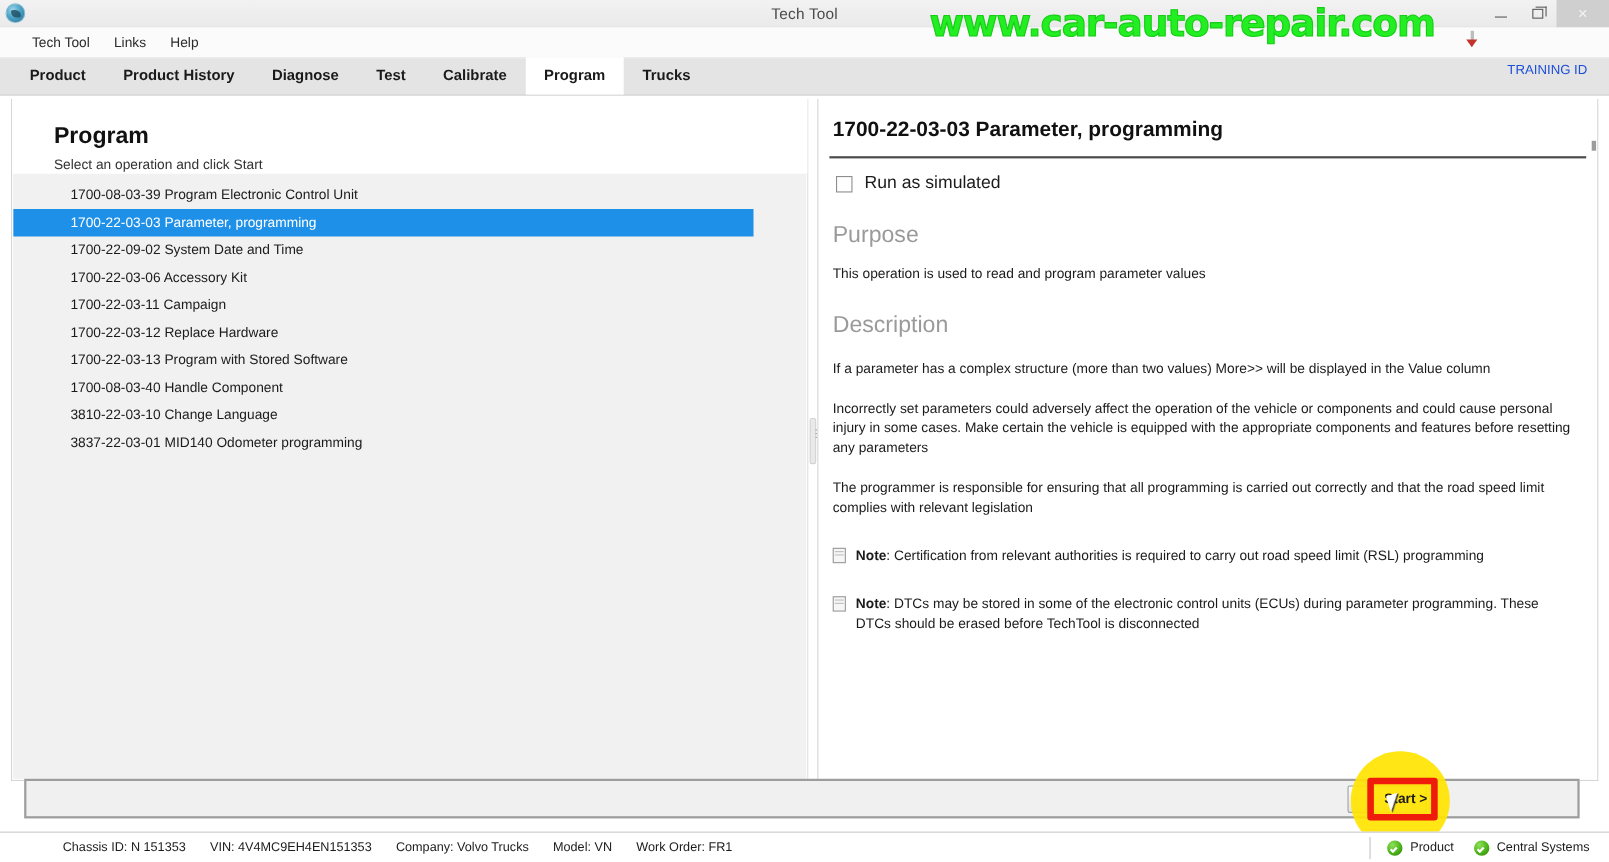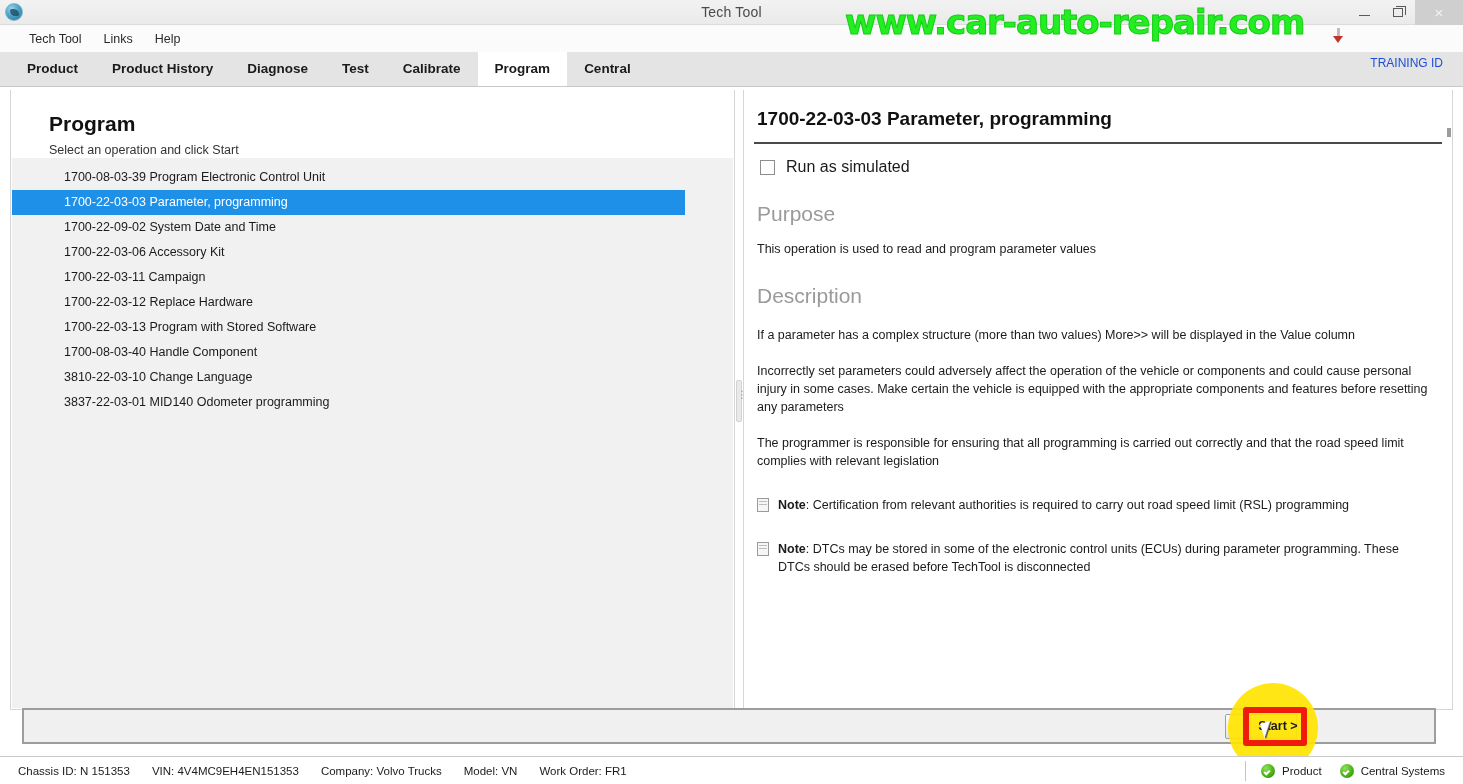--- a/index.html
+++ b/index.html
@@ -177,21 +177,21 @@
     transform: rotate(-18deg);
     filter: drop-shadow(1px 1px 0 #333);
   }
 
   
   .statusbar {
     position: absolute; left: 0; top: 756px; width: 1463px; height: 28px;
     background: #ffffff; border-top: 1px solid #c9c9c9;
     display: flex; align-items: center;
   }
-  .status-left { display: flex; padding-left: 18px; gap: 22px; }
+  .status-left { display: flex; padding-left: 18px; gap: 22px; margin-left: 39px; }
   .status-chip { font-size: 11.5px; color: #1b1b1b; white-space: nowrap; }
   .status-right {
     position: absolute; right: 18px; top: 0; height: 28px;
     display: flex; align-items: center; gap: 18px;
   }
   .status-right .sep {
     position: absolute; left: -16px; top: 4px; width: 1px; height: 20px; background: #c4c4c4;
   }
   .status-ok { display: flex; align-items: center; gap: 7px; font-size: 11.5px; color: #1b1b1b; }
   .ok-dot {
@@ -254,21 +254,21 @@
     <div class="menu-item">Help</div>
   </div>
 
   <div class="tabbar">
     <div class="tab">Product</div>
     <div class="tab">Product History</div>
     <div class="tab">Diagnose</div>
     <div class="tab">Test</div>
     <div class="tab">Calibrate</div>
     <div class="tab active">Program</div>
-    <div class="tab">Central</div>
+    <div class="tab">Trucks</div>
   </div>
 
   <div class="content">
 
     <div class="left-pane">
       <div class="pane-header">
         <div class="pane-title">Program</div>
         <div class="pane-sub">Select an operation and click Start</div>
       </div>
       <div class="op-list">

